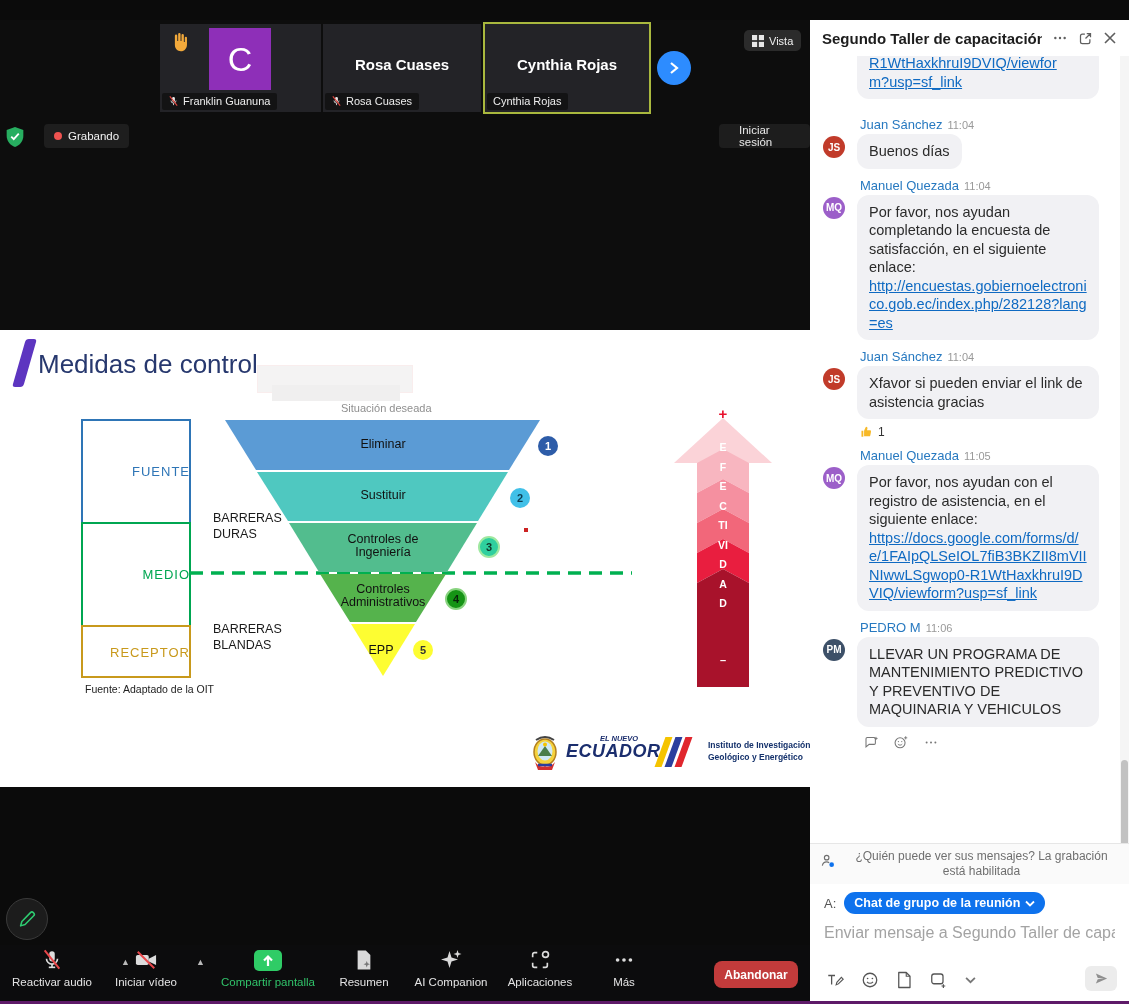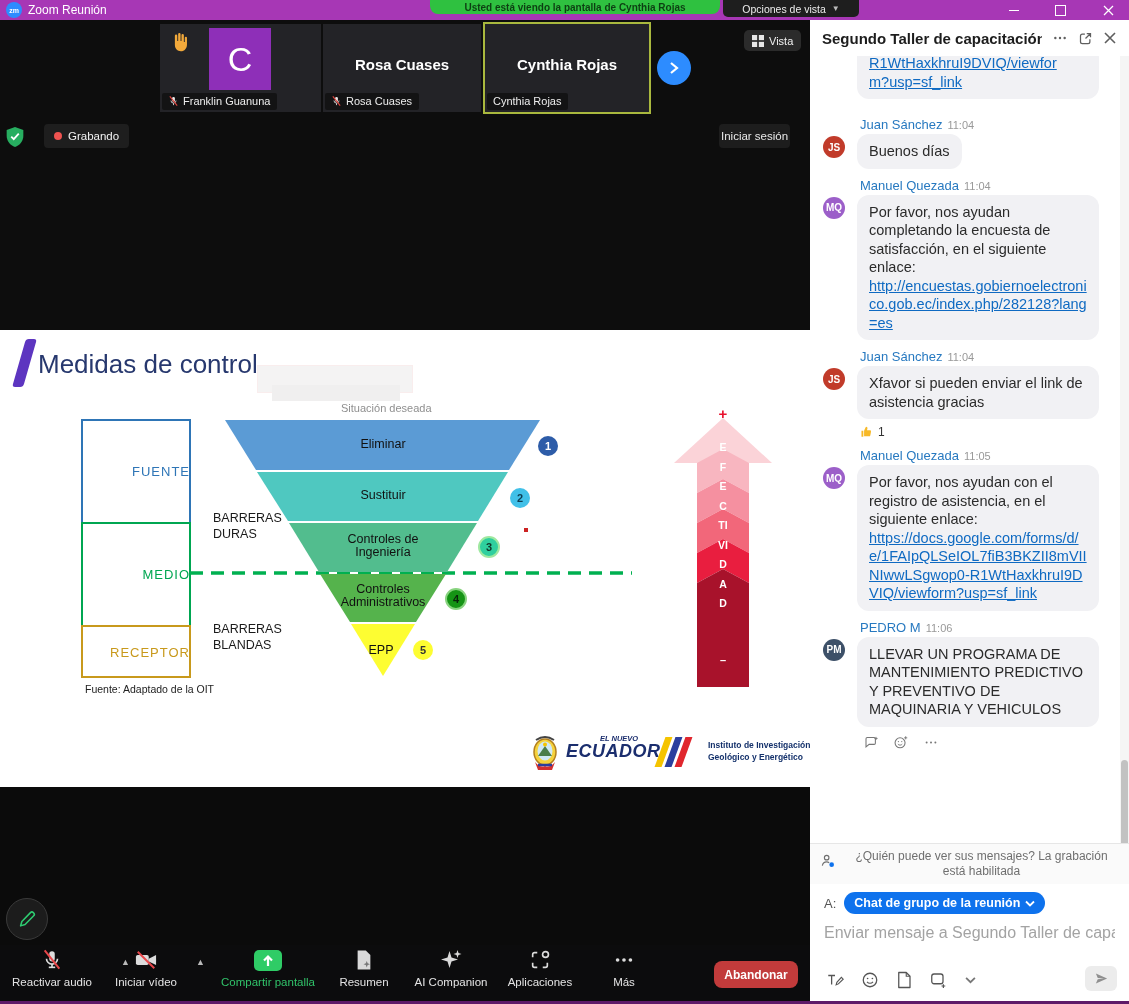--- a/index.html
+++ b/index.html
@@ -21,21 +21,21 @@
   .strip{left:0;top:20px;width:810px;height:310px;background:#0d0d0d;}
   .tile{top:4px;height:88px;background:#232327;}
   .tile-name-big{width:100%;text-align:center;margin-top:32px;color:#fff;font-weight:bold;font-size:15px;}
   .chip{position:absolute;left:2px;bottom:2px;background:rgba(16,16,16,.82);color:#ededed;font-size:11px;padding:2px 7px 3px 6px;border-radius:2px;display:flex;align-items:center;gap:4px;white-space:nowrap;}
   .avatar-square{position:absolute;left:49px;top:4px;width:62px;height:62px;background:#8e2fb8;color:#fff;font-size:34px;display:flex;align-items:center;justify-content:center;}
   .next-btn{left:657px;top:31px;width:34px;height:34px;border-radius:50%;background:#2d8cff;display:flex;align-items:center;justify-content:center;}
   .vista-chip{left:744px;top:10px;height:21px;padding:0 8px;background:#2b2b2b;border-radius:5px;color:#f0f0f0;font-size:11px;display:flex;align-items:center;gap:5px;}
   .shield{left:5px;top:106px;}
   .rec-chip{left:44px;top:104px;height:24px;background:#1e1e1e;border-radius:4px;color:#f2f2f2;font-size:11.5px;display:flex;align-items:center;gap:6px;padding:0 10px;}
   .rec-dot{width:8px;height:8px;border-radius:50%;background:#ef5350;}
-  .signin-chip{left:719px;top:104px;height:24px;background:#1d1d1d;border-radius:4px;color:#e8e8e8;font-size:11.5px;display:flex;align-items:center;padding:0 2px;}
+  .signin-chip{left:719px;top:104px;height:24px;background:#1d1d1d;border-radius:4px;color:#e8e8e8;font-size:11.5px;display:flex;align-items:center;padding:0 20px;}
 
   
   .slide{left:0;top:330px;width:810px;height:457px;background:#fff;}
   .slide-slash{left:19px;top:9px;width:11px;height:48px;background:#5d35c0;border-radius:3px;transform:skewX(-16deg);}
   .slide-title{left:38px;top:19px;font-size:26px;color:#27386e;}
   .redact1{left:258px;top:36px;width:154px;height:26px;background:#f4f3f3;box-shadow:0 0 0 1px #f9eded;}
   .redact2{left:272px;top:55px;width:128px;height:16px;background:#f0efef;}
   .watermark{left:341px;top:72px;font-size:11px;color:#8f8f8f;}
   .boxlabel{width:108px;text-align:right;font-size:13px;letter-spacing:1px;}
   .barrier{left:213px;width:86px;font-size:12.5px;line-height:16px;color:#1a1a1a;}
@@ -89,40 +89,20 @@
   .msg-input{margin-top:10px;font-size:16px;color:#a3a3a3;white-space:nowrap;overflow:hidden;}
   .comp-icons{position:absolute;left:16px;bottom:12px;display:flex;align-items:center;gap:17px;color:#555;}
   .send-btn{position:absolute;right:12px;bottom:10px;width:32px;height:25px;border-radius:6px;background:#ececec;display:flex;align-items:center;justify-content:center;}
   svg{display:block;}
 </style>
 </head>
 <body>
 
 <div id="window">
 
-  <div class="abs titlebar">
-    <div class="abs zm-badge">zm</div>
-    <div class="abs app-title">Zoom Reunión</div>
-    <div class="abs banner-pill">Usted está viendo la pantalla de Cynthia Rojas</div>
-    <div class="abs viewopt-pill">
-      <span>Opciones de vista</span>
-      <span class="caret">▼</span>
-    </div>
-    <div class="abs winbtn" style="left:996px;">
-        <div class="win-min-glyph"></div>
-      </div>
-    <div class="abs winbtn" style="left:1042px;">
-        <div class="win-max-glyph"></div>
-      </div>
-    <div class="abs winbtn" style="left:1088px;width:41px;">
-      <svg width="11" height="11" viewBox="0 0 11 11">
-          <path d="M1 1l9 9M10 1l-9 9" stroke="#fff" stroke-width="1.3"></path>
-        </svg>
-    </div>
-  </div>
 
   <div class="abs strip">
 
     <div class="abs tile" style="left:160px;width:161px;">
       <svg class="abs" style="left:8px;top:7px;" width="22" height="22" viewBox="0 0 24 24">
         <path d="M7.5 13V5.2a1.3 1.3 0 0 1 2.6 0V11h1V3.6a1.3 1.3 0 0 1 2.6 0V11h1V4.6a1.3 1.3 0 0 1 2.6 0V12h1V7.4a1.2 1.2 0 0 1 2.4 0v7.2c0 4.2-2.6 7.4-6.7 7.4-3.6 0-6.5-2.6-6.5-7z" fill="#f2a93b"></path>
       </svg>
       <div class="avatar-square">C</div>
       <div class="chip">
         <svg width="11" height="12" viewBox="0 0 24 24">

